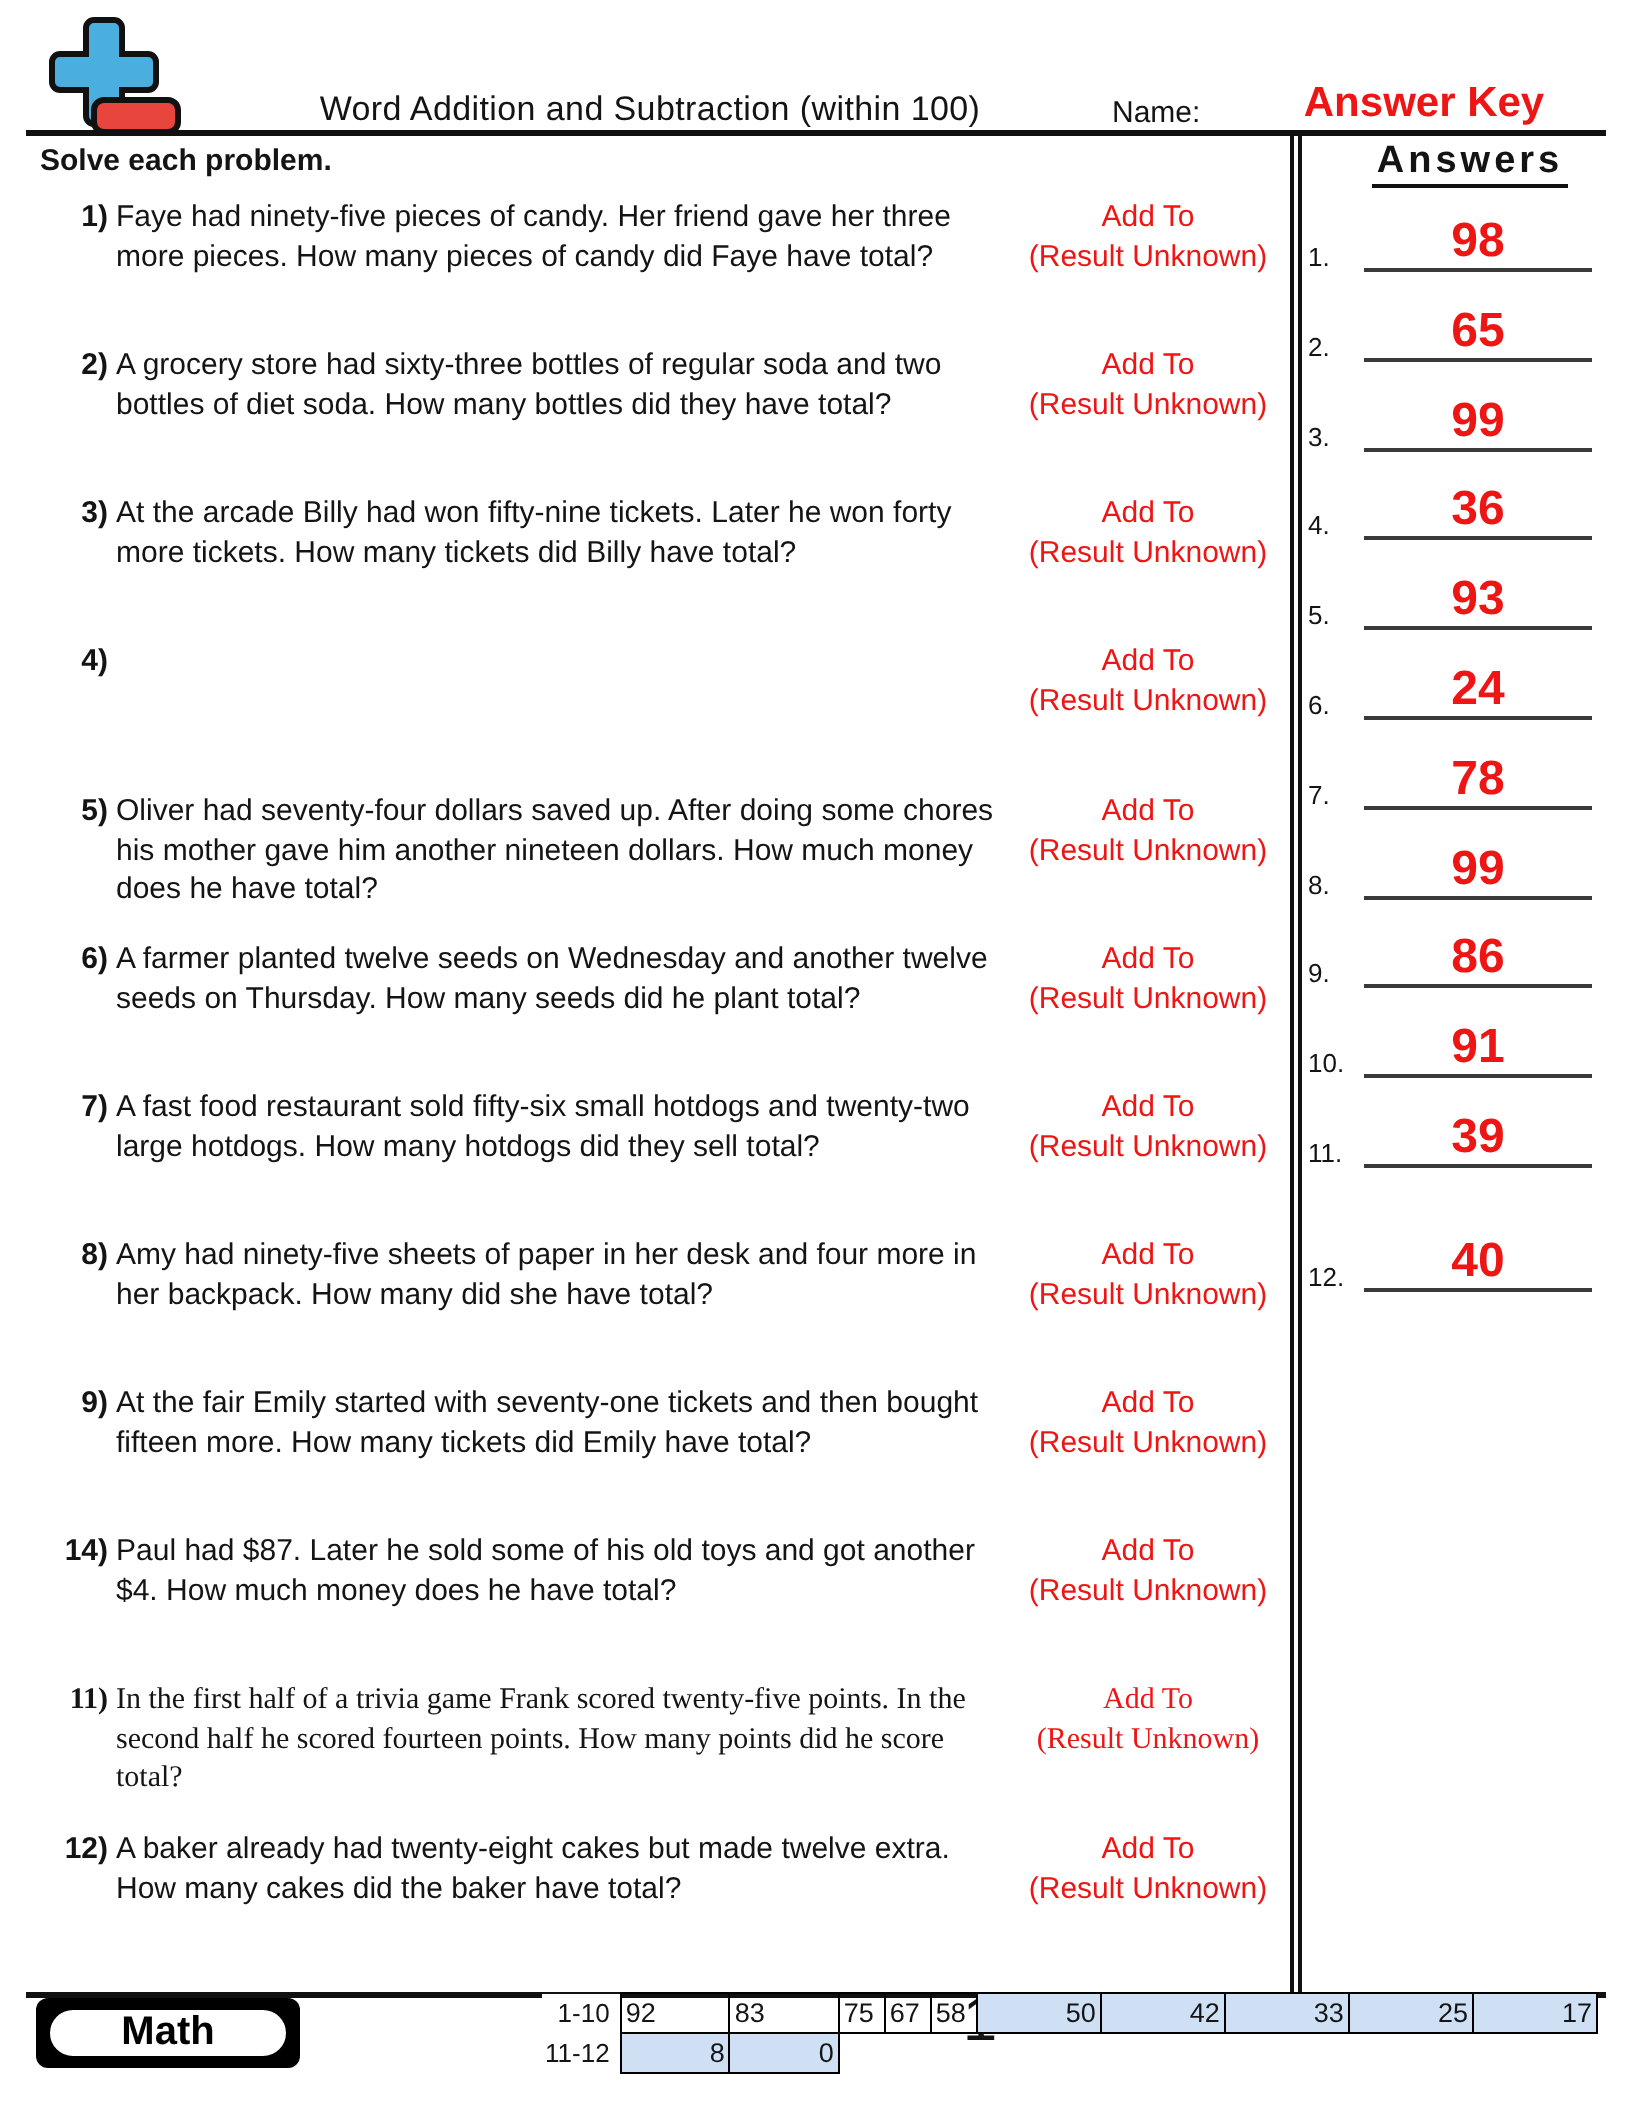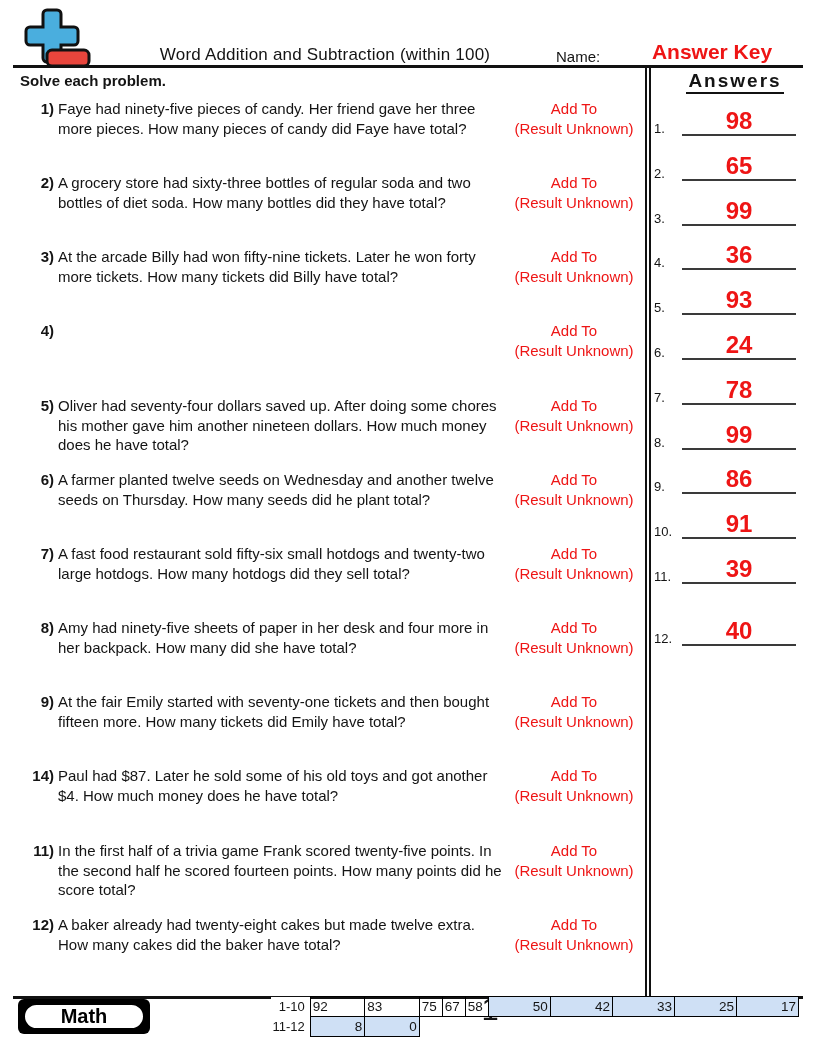--- a/index.html
+++ b/index.html
@@ -152,21 +152,21 @@
 
     <div class="problem" style="top: 766px;">
       <span class="p-num">14)</span>
       <div class="p-text">Paul had $87. Later he sold some of his old toys and got another $4. How much money does he have total?</div>
       <div class="p-tag">
         <div>Add To</div>
         <div>(Result Unknown)</div>
       </div>
     </div>
 
-    <div class="problem" style="top: 841px;">
+    <div class="problem" style="top: 841px; font-family: Liberation Serif, serif;">
       <span class="p-num">11)</span>
       <div class="p-text">In the first half of a trivia game Frank scored twenty-five points. In the second half he scored fourteen points. How many points did he score total?</div>
       <div class="p-tag">
         <div>Add To</div>
         <div>(Result Unknown)</div>
       </div>
     </div>
 
     <div class="problem" style="top: 915px;">
       <span class="p-num">12)</span>

